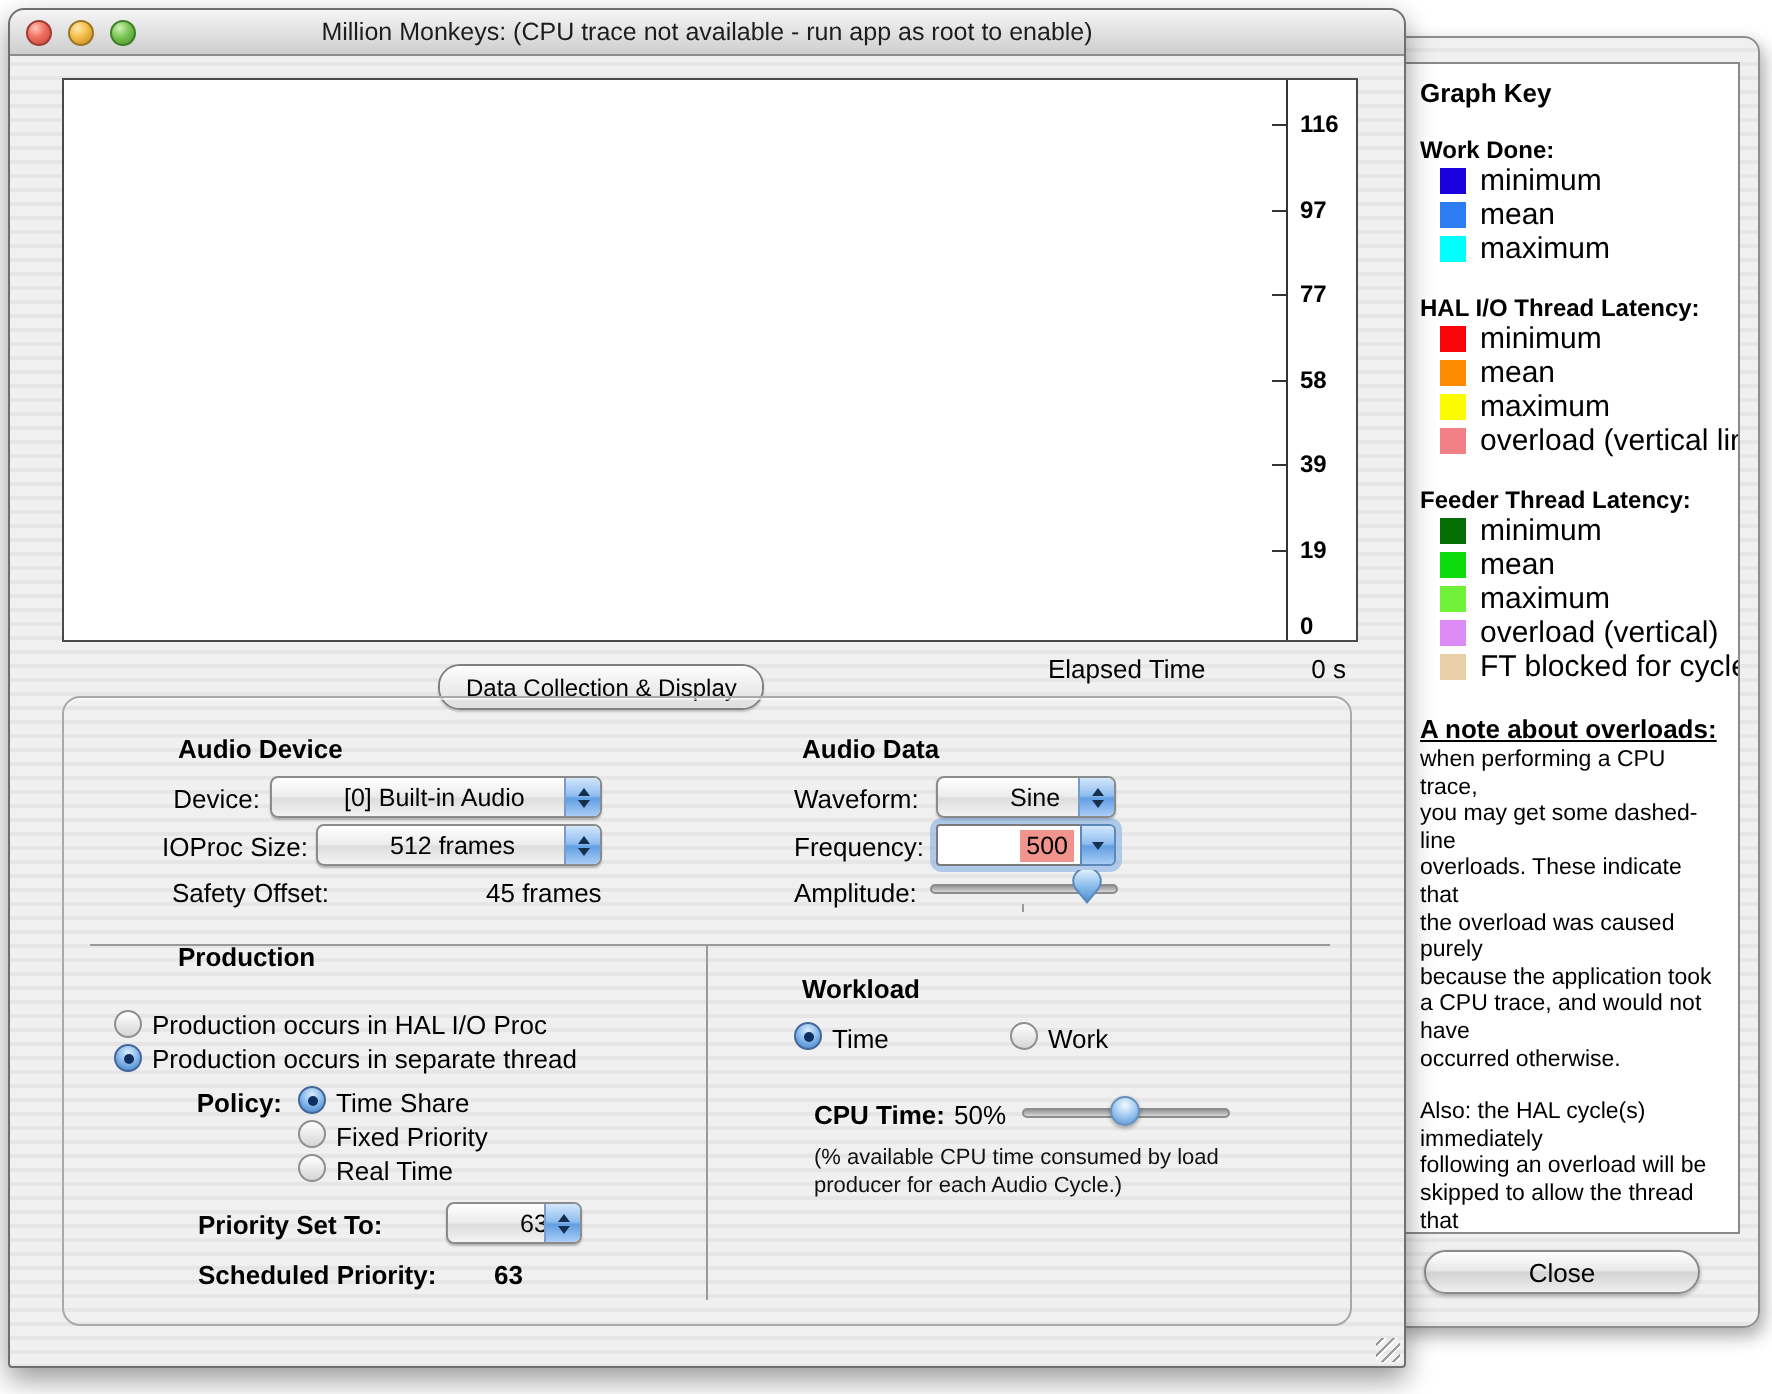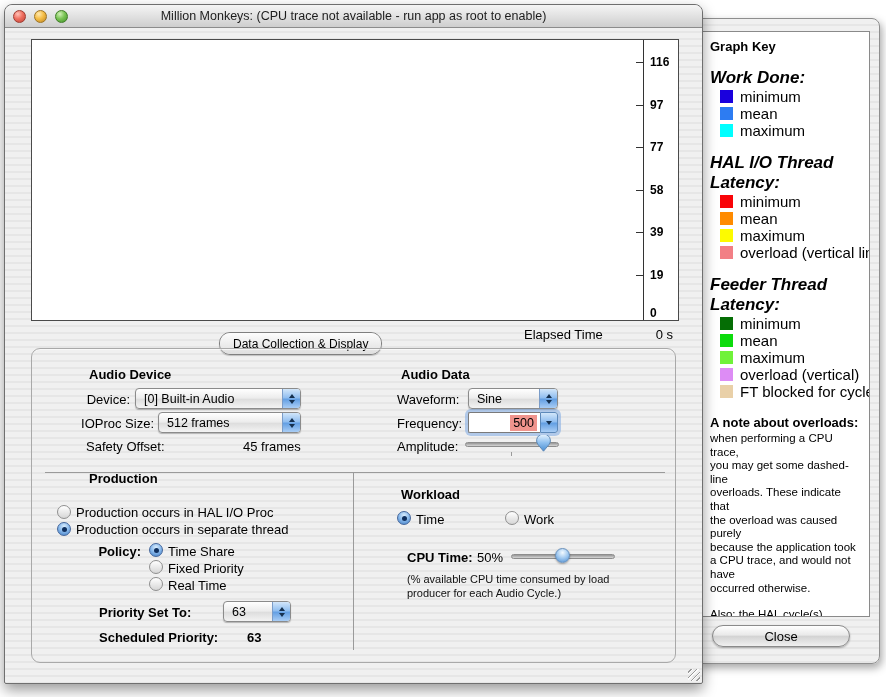--- a/index.html
+++ b/index.html
@@ -3,25 +3,25 @@
 <meta charset="utf-8">
 <style>
   html,body{margin:0;padding:0;background:#fff;}
   .stage{position:relative;width:886px;height:697px;font-family:"Liberation Sans","DejaVu Sans",sans-serif;color:#000;overflow:hidden;background:#fff;}
   .pinstripe{background:repeating-linear-gradient(180deg,#f0f0f0 0px,#f0f0f0 5px,#e6e6e6 5px,#e6e6e6 7px);}
 
   
   .drawer{position:absolute;left:698px;top:18px;width:180px;height:644px;border:1px solid #8e8e8e;border-radius:0 8px 8px 0;box-shadow:2px 4px 9px rgba(0,0,0,.35);z-index:1;}
   .drawer-box{position:absolute;left:3px;top:12px;width:168px;height:586px;background:#fff;border:1px solid #8a8a8a;padding:7px 6px 0 7px;box-sizing:border-box;overflow:hidden;}
   .gk-title{font-size:13px;font-weight:bold;}
-  .gk-sec-title{font-size:17px;font-weight:bold;margin-top:14px;font-style:italic;}
+  .gk-sec-title{font-size:12px;font-weight:bold;margin-top:14px;}
   .gk-item{display:flex;align-items:center;height:17px;padding-left:10px;}
   .swatch{width:13px;height:13px;margin-right:7px;flex:0 0 13px;}
   .gk-item-label{font-size:15px;white-space:nowrap;}
-  .gk-note-title{font-size:13px;font-weight:bold;margin-top:15px;}
+  .gk-note-title{font-size:13px;font-weight:bold;margin-top:15px;text-decoration:underline;}
   .gk-note{font-size:11.5px;line-height:13.6px;margin-top:2px;white-space:pre-line;}
   .gk-note2{font-size:11.5px;line-height:13.6px;margin-top:13px;white-space:pre-line;}
   .aqua-btn{position:absolute;border:1px solid #8a8a8a;border-radius:11px;background:linear-gradient(180deg,#ffffff 0%,#e9e9e9 45%,#d3d3d3 52%,#f0f0f0 100%);box-shadow:0 1px 2px rgba(0,0,0,.3);font-family:inherit;font-size:13px;color:#000;display:flex;align-items:center;justify-content:center;padding:0;}
   .close-btn{left:13px;top:606px;width:138px;height:22px;}
 
   
   .window{position:absolute;left:4px;top:4px;width:697px;height:678px;border:1px solid #6f6f6f;border-radius:8px 8px 2px 2px;box-shadow:0 6px 14px rgba(0,0,0,.4);z-index:2;}
   .titlebar{position:absolute;left:0;top:0;right:0;height:22px;background:linear-gradient(180deg,#f5f5f5,#cecece);border-bottom:1px solid #8c8c8c;border-radius:8px 8px 0 0;display:flex;align-items:center;}
   .win-title{position:absolute;left:0;right:0;text-align:center;font-size:12.5px;color:#1c1c1c;white-space:nowrap;}
   .tl{width:13px;height:13px;border-radius:50%;margin-left:8px;z-index:3;}
@@ -48,21 +48,21 @@
   .div-h{position:absolute;left:40px;top:467px;width:620px;height:1px;background:#9a9a9a;}
   .div-v{position:absolute;left:348px;top:467px;width:1px;height:178px;background:#9a9a9a;}
 
   .sec-title{position:absolute;font-size:13px;font-weight:bold;}
   .lbl{position:absolute;font-size:13px;white-space:nowrap;}
   .lbl.b{font-weight:bold;}
   .lbl.r{text-align:right;}
 
   
   .popup{position:absolute;height:21px;border:1px solid #8b8b8b;border-radius:4px;background:linear-gradient(180deg,#ffffff 0%,#ececec 48%,#dddddd 54%,#f3f3f3 100%);box-shadow:0 1px 1px rgba(0,0,0,.25);display:flex;align-items:center;box-sizing:border-box;}
-  .popup-text{flex:1;font-size:12.5px;padding-left:8px;white-space:nowrap;overflow:hidden;}
+  .popup-text{flex:1;font-size:12.5px;padding-left:8px;white-space:nowrap;overflow:hidden;margin-left:28px;}
   .popup-cap{width:17px;align-self:stretch;border-left:1px solid #7a9cc8;border-radius:0 3px 3px 0;background:linear-gradient(180deg,#d2e6fa 0%,#90bef0 46%,#639fe3 54%,#a9cdf5 100%);display:flex;flex-direction:column;align-items:center;justify-content:center;gap:2px;}
   .tri-up{width:0;height:0;border-left:3.5px solid transparent;border-right:3.5px solid transparent;border-bottom:4px solid #15304f;}
   .tri-dn{width:0;height:0;border-left:3.5px solid transparent;border-right:3.5px solid transparent;border-top:4px solid #15304f;}
 
   
   .combo{position:absolute;height:21px;display:flex;border-radius:3px;box-shadow:0 0 0 3px rgba(125,170,228,.55);box-sizing:border-box;}
   .combo-field{flex:1;background:#fff;border:1px solid #7a7a7a;border-right:none;display:flex;align-items:center;justify-content:flex-end;padding-right:3px;border-radius:2px 0 0 2px;}
   .combo-val{font-size:12.5px;background:#f0948d;padding:1px 3px;}
   .combo-btn{width:18px;border:1px solid #5d89ba;border-radius:0 3px 3px 0;background:linear-gradient(180deg,#d2e6fa 0%,#90bef0 46%,#639fe3 54%,#a9cdf5 100%);display:flex;align-items:center;justify-content:center;box-sizing:border-box;}
 

